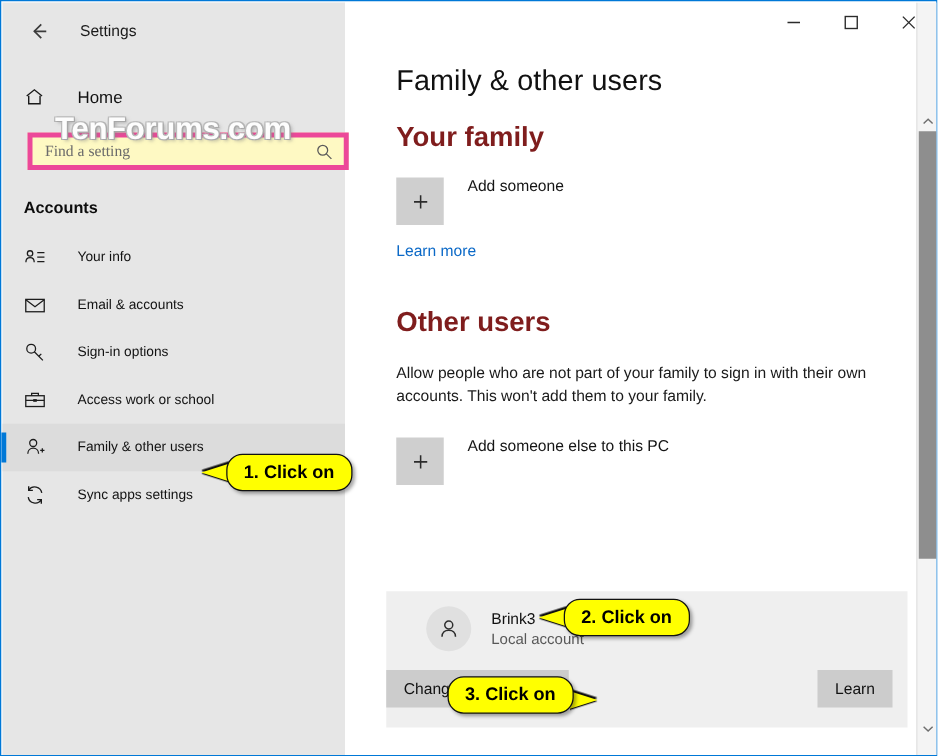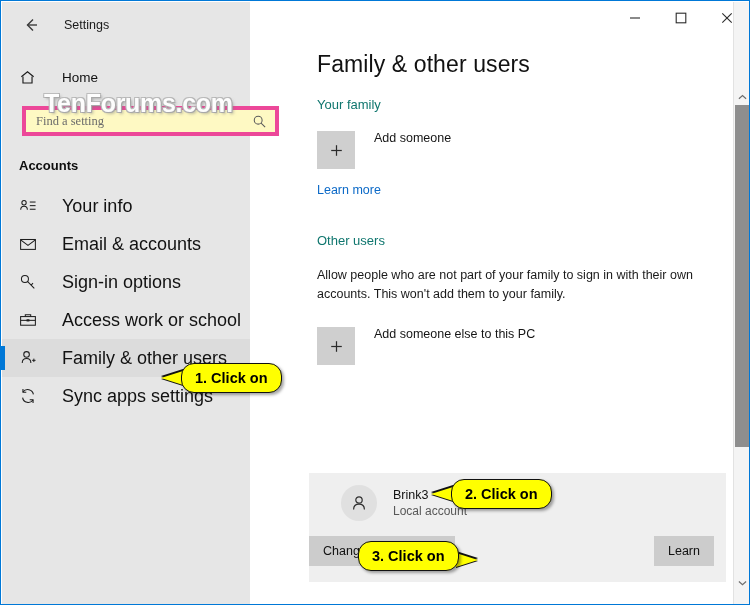--- a/index.html
+++ b/index.html
@@ -13,21 +13,21 @@
     position: relative;
     width: 750px; height: 605px;
     background: #ffffff;
     border: 1px solid #0078d7;
     overflow: hidden;
   }
 
   
   .sidebar {
     position: absolute; left: 1px; top: 1px;
-    width: 248px; height: 603px;
+    width: 274px; height: 603px;
     background: #e6e6e6;
   }
   .titlebar-left {
     height: 45px;
     display: flex; align-items: center;
     padding-left: 14px;
   }
   .back-btn {
     width: 30px; height: 30px;
     display: flex; align-items: center; justify-content: center;
@@ -88,21 +88,21 @@
   .nav-item.selected::before {
     content: "";
     position: absolute; left: -1px; top: 7px;
     width: 4px; height: 24px;
     background: #0078d7;
   }
   .nav-item .ico {
     width: 24px; display: flex; align-items: center; justify-content: flex-start;
     color: #1d1d1d;
   }
-  .nav-item .lbl { font-size: 18px; color: #121212; margin-left: 19px; }
+  .nav-item .lbl { font-size: 11px; color: #121212; margin-left: 19px; }
 
   
   .content {
     position: absolute; left: 300px; top: 1px;
     width: 449px; height: 603px;
     background: #ffffff;
     overflow: hidden;
   }
   .titlebar-right {
     position: absolute; right: 0; top: 0;
@@ -112,21 +112,21 @@
     width: 46px; height: 32px;
     display: flex; align-items: center; justify-content: center;
     color: #2b2b2b;
   }
   .page-title {
     font-size: 23px; color: #111; font-weight: normal;
     margin: 49px 0 0 16px;
     letter-spacing: .1px;
   }
   .sub-head {
-    font-size: 13px; color: #0f766e; font-weight: normal;
+    font-size: 22px; color: #7f1d1d; font-weight: bold;
     margin: 19px 0 0 16px;
   }
   .body-text {
     font-size: 12.5px; color: #1a1a1a;
     line-height: 18.5px;
     margin: 18px 0 0 16px;
     width: 400px;
   }
   .plus-row {
     display: flex; align-items: flex-start;

